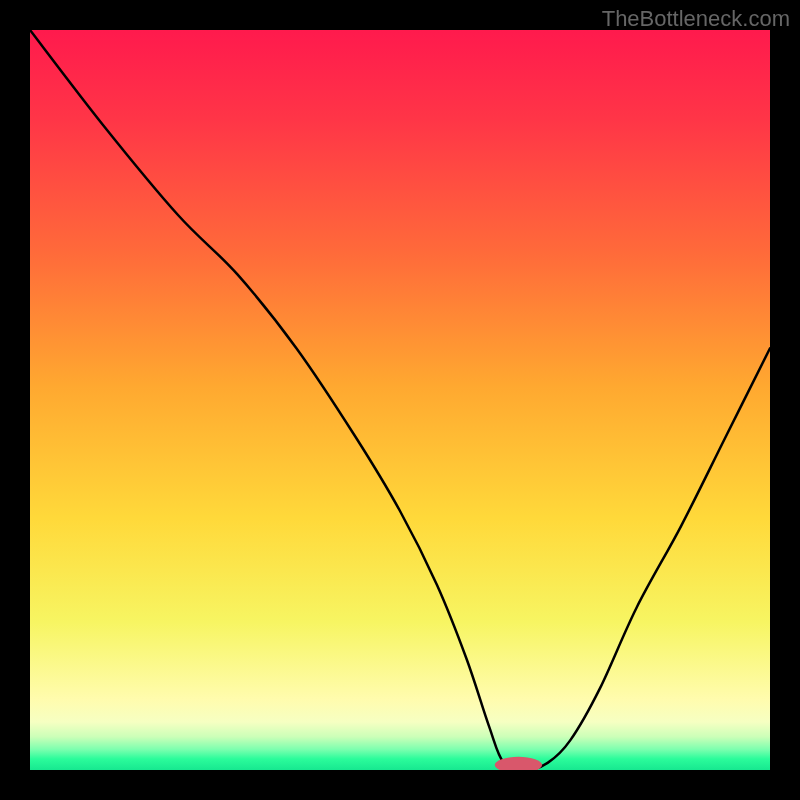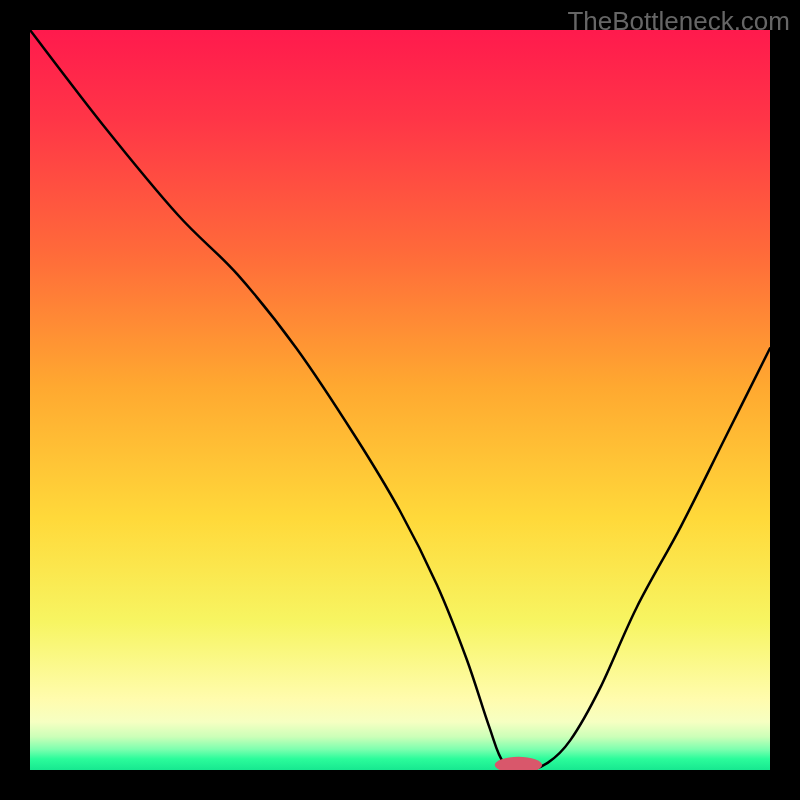--- a/index.html
+++ b/index.html
@@ -15,21 +15,21 @@
     position: relative;
     width: 800px;
     height: 800px;
     background: #000;
   }
   .watermark {
     position: absolute;
     top: 6px;
     right: 10px;
     color: #666;
-    font-size: 26px;
+    font-size: 22px;
     font-weight: 500;
     z-index: 10;
   }
   .plot-area {
     position: absolute;
     left: 30px;
     top: 30px;
     width: 740px;
     height: 740px;
     overflow: hidden;

